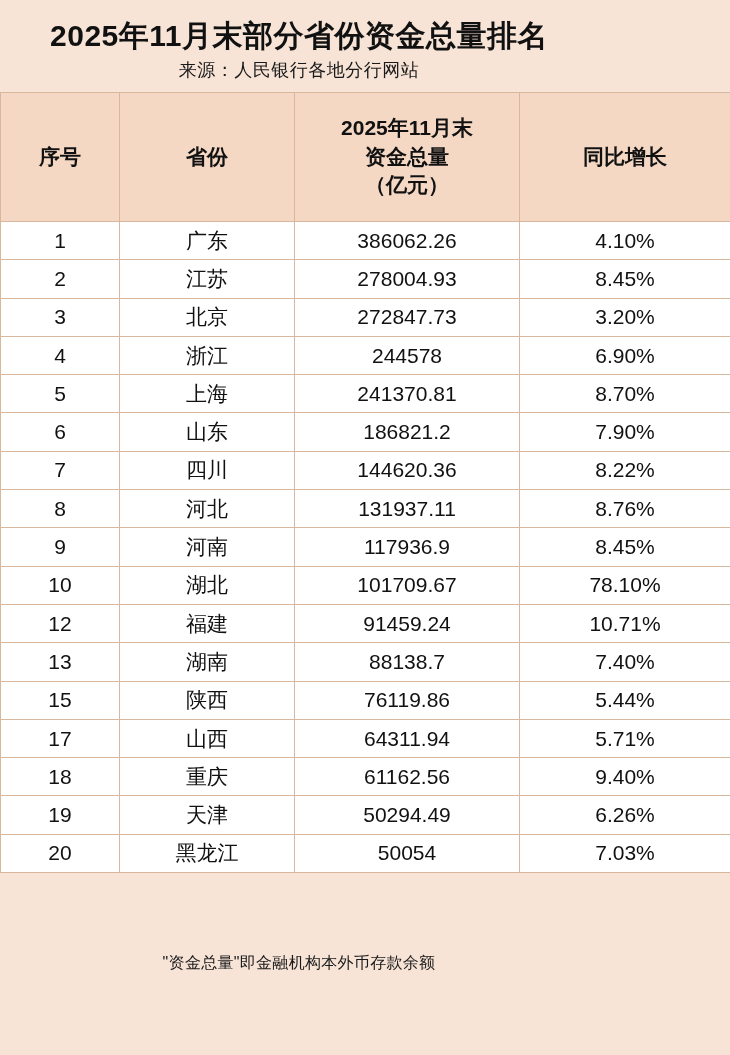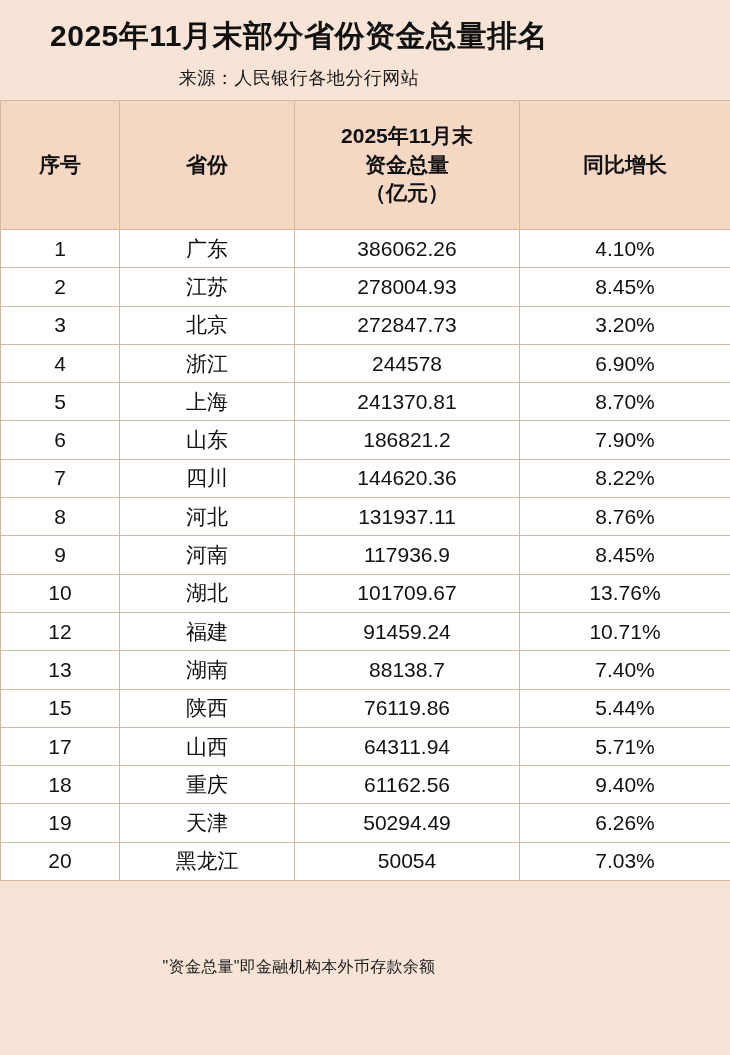--- a/index.html
+++ b/index.html
@@ -28,21 +28,21 @@
     background: #f7e4d7;
   }
   .title {
     font-size: 30px;
     font-weight: bold;
     letter-spacing: 0.5px;
     line-height: 1.2;
     color: #111;
   }
   .subtitle {
-    margin-top: 12px;
+    margin-top: 4px;
     font-size: 18px;
     color: #1a1a1a;
     letter-spacing: 0.5px;
   }
   table.data {
     border-collapse: collapse;
     width: 730px;
     table-layout: fixed;
     background: #ffffff;
   }
@@ -171,21 +171,21 @@
         <tr>
           <td>9</td>
           <td class="prov">河南</td>
           <td>117936.9</td>
           <td>8.45%</td>
         </tr>
         <tr>
           <td>10</td>
           <td class="prov">湖北</td>
           <td>101709.67</td>
-          <td>13.76%</td>
+          <td>78.10%</td>
         </tr>
         <tr>
           <td>12</td>
           <td class="prov">福建</td>
           <td>91459.24</td>
           <td>10.71%</td>
         </tr>
         <tr>
           <td>13</td>
           <td class="prov">湖南</td>

